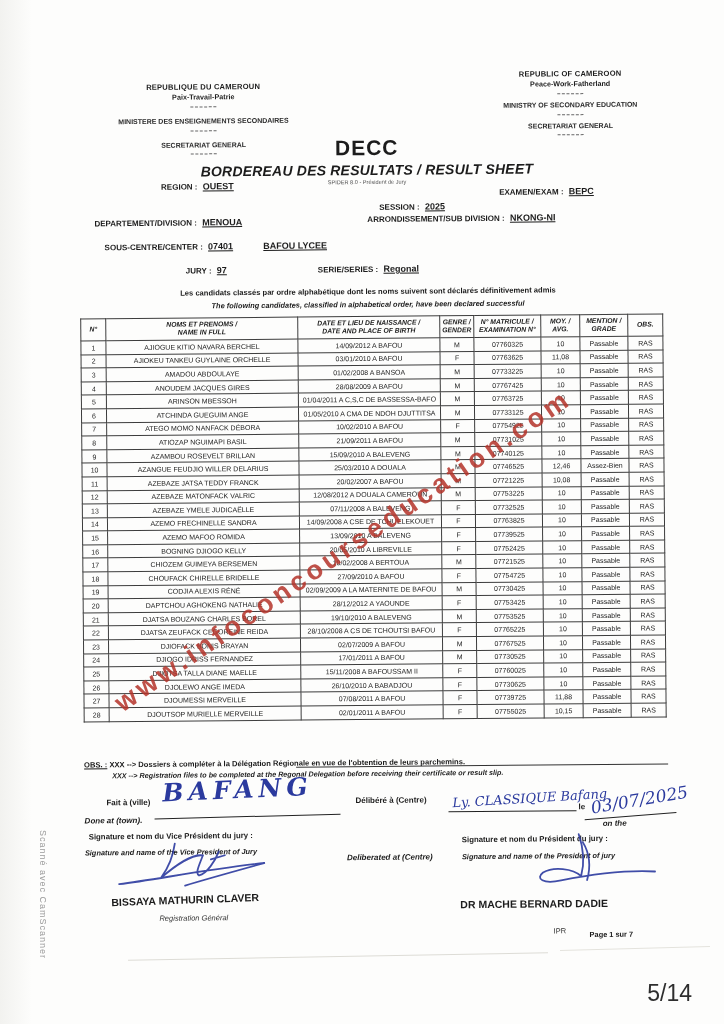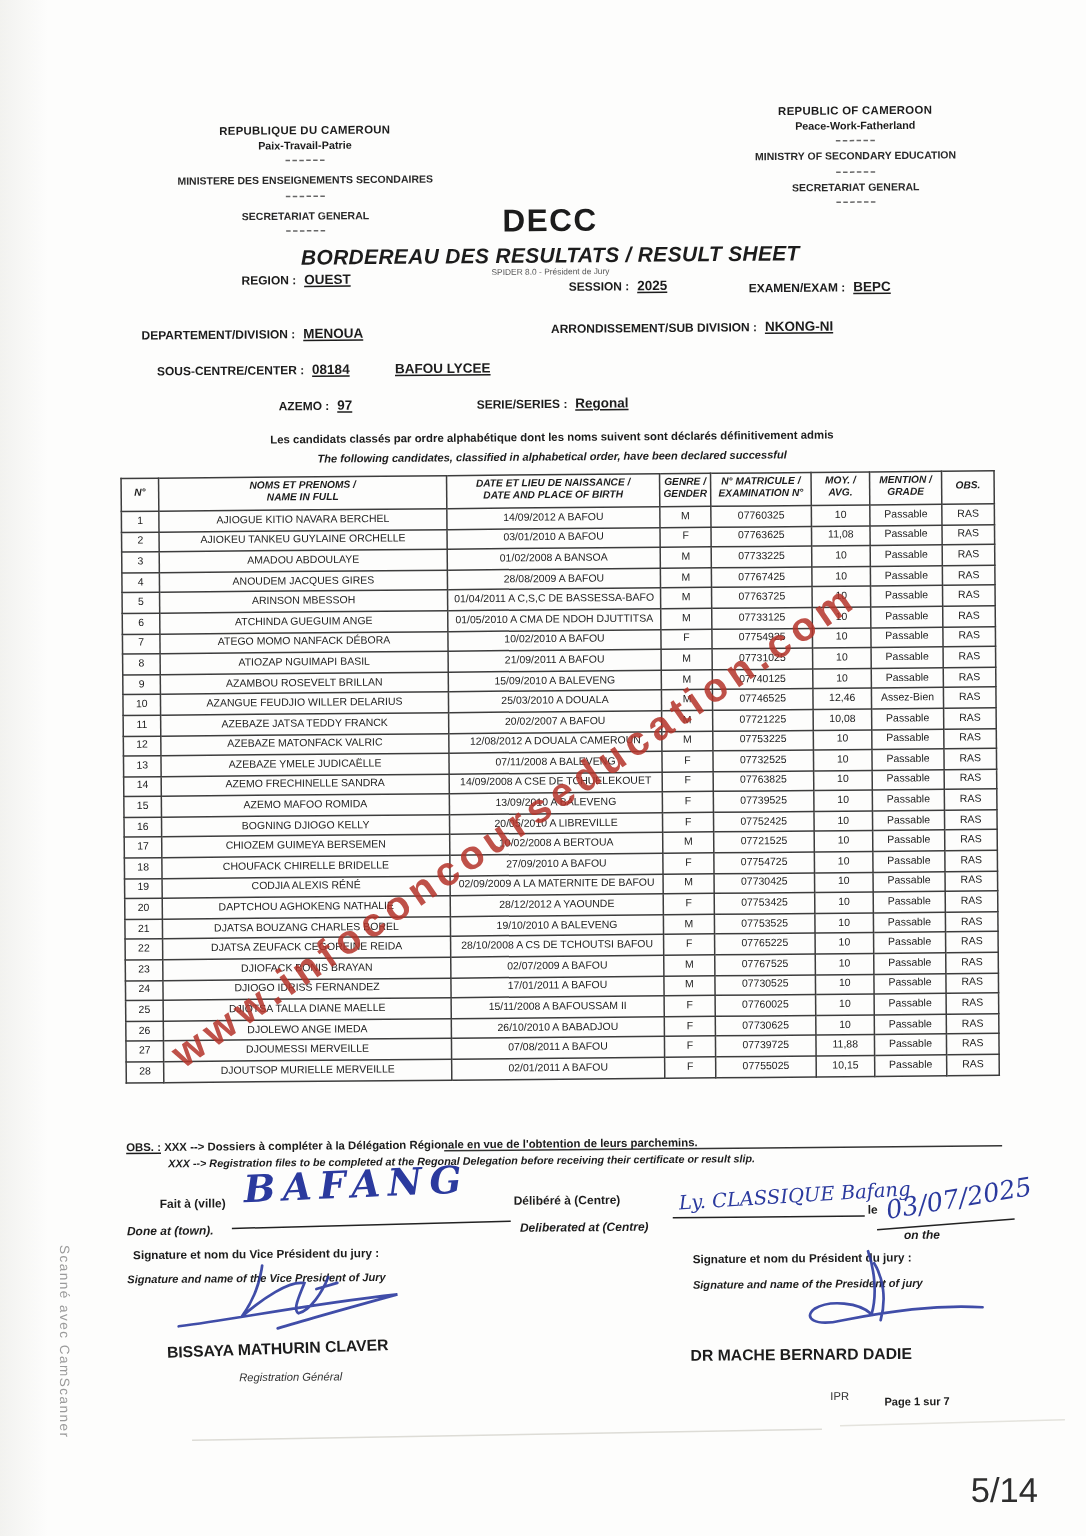--- a/index.html
+++ b/index.html
@@ -41,21 +41,21 @@
     font-size:21px;font-weight:bold;letter-spacing:1px;}
   .doc-title{position:absolute;left:0;top:96px;width:100%;text-align:center;
     font-size:14px;font-weight:bold;font-style:italic;letter-spacing:.2px;}
   .doc-subtitle{position:absolute;left:0;top:113px;width:100%;text-align:center;
     font-size:5.6px;color:#555;}
 
   
   .meta{position:absolute;font-size:8px;font-weight:bold;white-space:nowrap;}
   .meta .val{font-weight:bold;text-decoration:underline;font-size:9px;margin-left:3px;}
   .m-region{left:100px;top:114px;}
-  .m-session{left:318px;top:120px;}
+  .m-session{left:318px;top:136px;}
   .m-exam{left:438px;top:122px;}
   .m-division{left:33px;top:150px;}
   .m-subdiv{left:306px;top:148px;}
   .m-center{left:43px;top:174px;}
   .m-center .val2{margin-left:28px;}
   .m-jury{left:124px;top:198px;}
   .m-series{left:256px;top:198px;}
 
   .intro{position:absolute;left:0;width:100%;text-align:center;}
   .intro-fr{top:221px;font-size:7.6px;font-weight:bold;}
@@ -162,25 +162,25 @@
   <div class="meta m-division">
     <span>DEPARTEMENT/DIVISION :</span>
     <span class="val">MENOUA</span>
   </div>
   <div class="meta m-subdiv">
     <span>ARRONDISSEMENT/SUB DIVISION :</span>
     <span class="val">NKONG-NI</span>
   </div>
   <div class="meta m-center">
     <span>SOUS-CENTRE/CENTER :</span>
-    <span class="val">08184</span>
+    <span class="val">07401</span>
     <span class="val val2">BAFOU LYCEE</span>
   </div>
   <div class="meta m-jury">
-    <span>AZEMO :</span>
+    <span>JURY :</span>
     <span class="val">97</span>
   </div>
   <div class="meta m-series">
     <span>SERIE/SERIES :</span>
     <span class="val">Regonal</span>
   </div>
 
   <div class="intro intro-fr">Les candidats classés par ordre alphabétique dont les noms suivent sont déclarés définitivement admis</div>
   <div class="intro intro-en">The following candidates, classified in alphabetical order, have been declared successful</div>
 
@@ -527,22 +527,22 @@
       <span>XXX --&gt; Dossiers à compléter à la Délégation Régionale en vue de l'obtention de leurs parchemins.</span>
     </div>
     <div class="obs-en">XXX --&gt; Registration files to be completed at the Regonal Delegation before receiving their certificate or result slip.</div>
   </div>
 
   <div class="f-lbl" style="left:40px;top:730px;">Fait à (ville)</div>
   <div class="f-lbl-i" style="left:18px;top:748px;">Done at (town).</div>
   <div class="hw hw-town">BAFANG</div>
   <div class="sig-line sl-town"></div>
 
-  <div class="f-lbl" style="left:276px;top:730px;">Délibéré à (Centre)</div>
-  <div class="f-lbl-i" style="left:280px;top:748px;">Deliberated at (Centre)</div>
+  <div class="f-lbl" style="left:289px;top:730px;">Délibéré à (Centre)</div>
+  <div class="f-lbl-i" style="left:280px;top:787px;">Deliberated at (Centre)</div>
   <div class="hw hw-centre">Ly. CLASSIQUE Bafang</div>
   <div class="sig-line sl-centre"></div>
 
   <div class="f-lbl" style="left:512px;top:738px;">le</div>
   <div class="f-lbl-i" style="left:536px;top:755px;">on the</div>
   <div class="hw hw-date">03/07/2025</div>
   <div class="sig-line sl-date"></div>
 
   <div class="f-lbl" style="left:22px;top:764px;font-size:7.8px;">Signature et nom du Vice Président du jury :</div>
   <div class="f-lbl-i" style="left:18px;top:780px;font-size:7.4px;">Signature and name of the Vice President of Jury</div>

